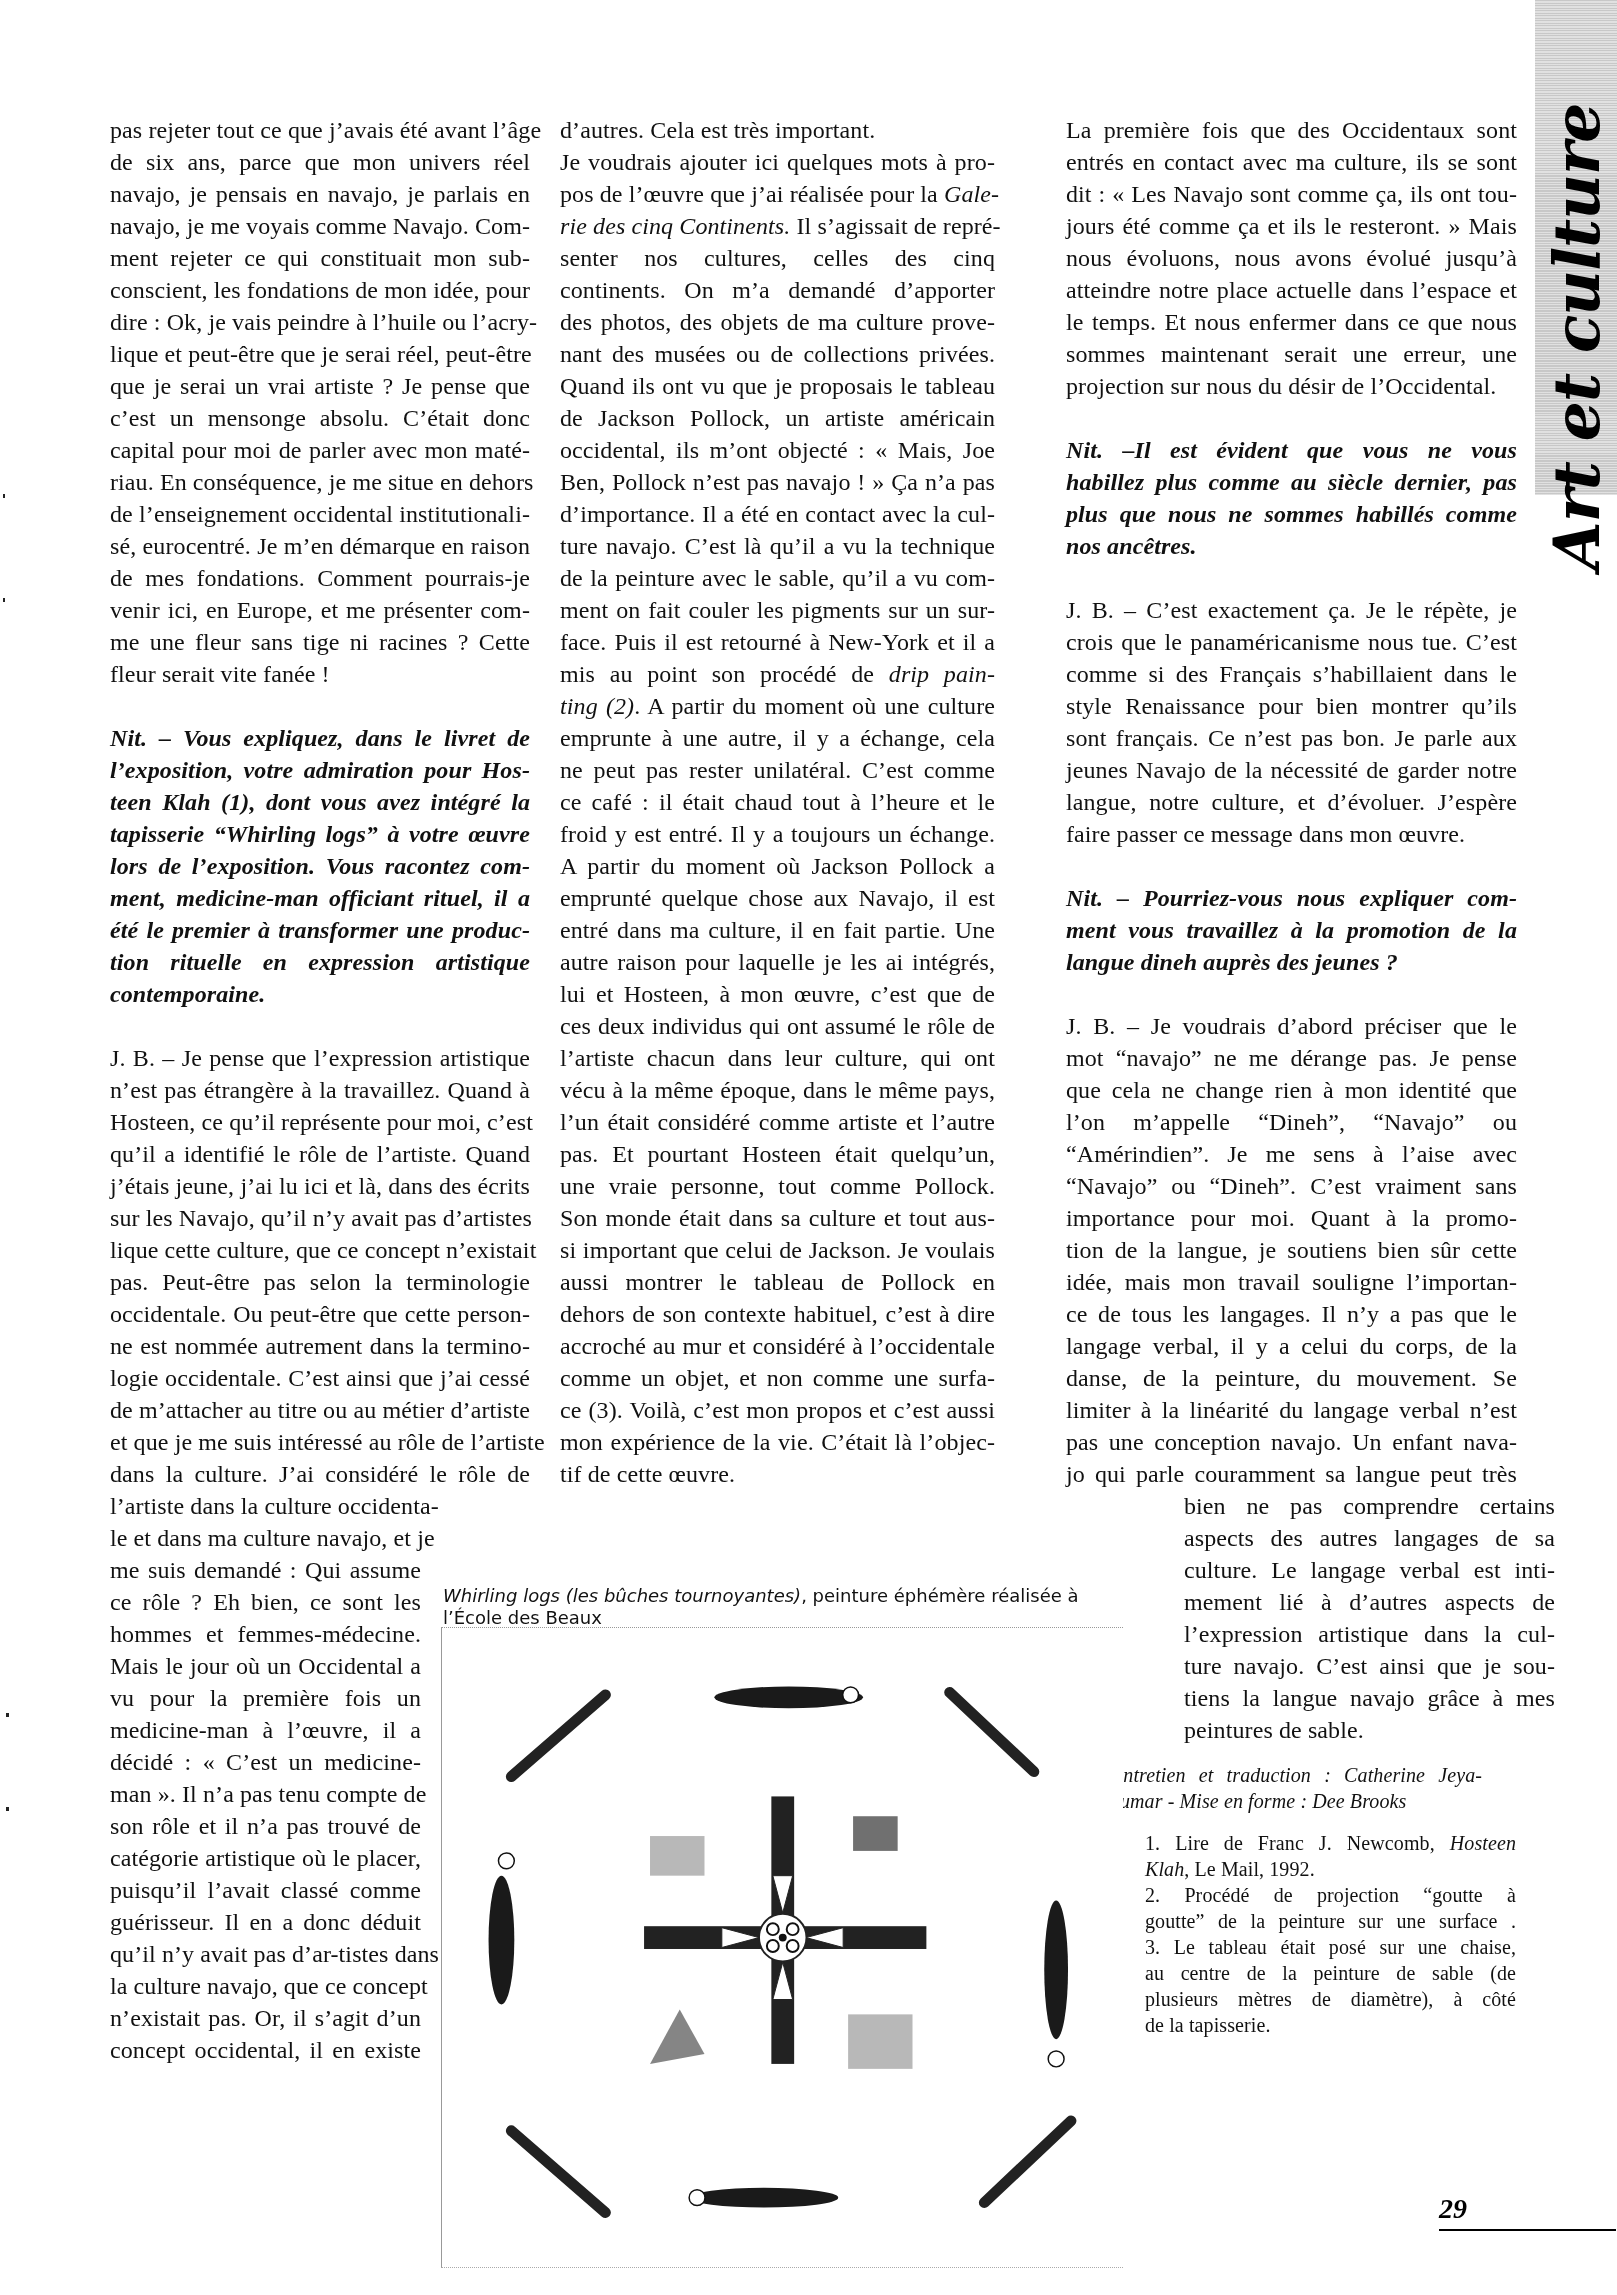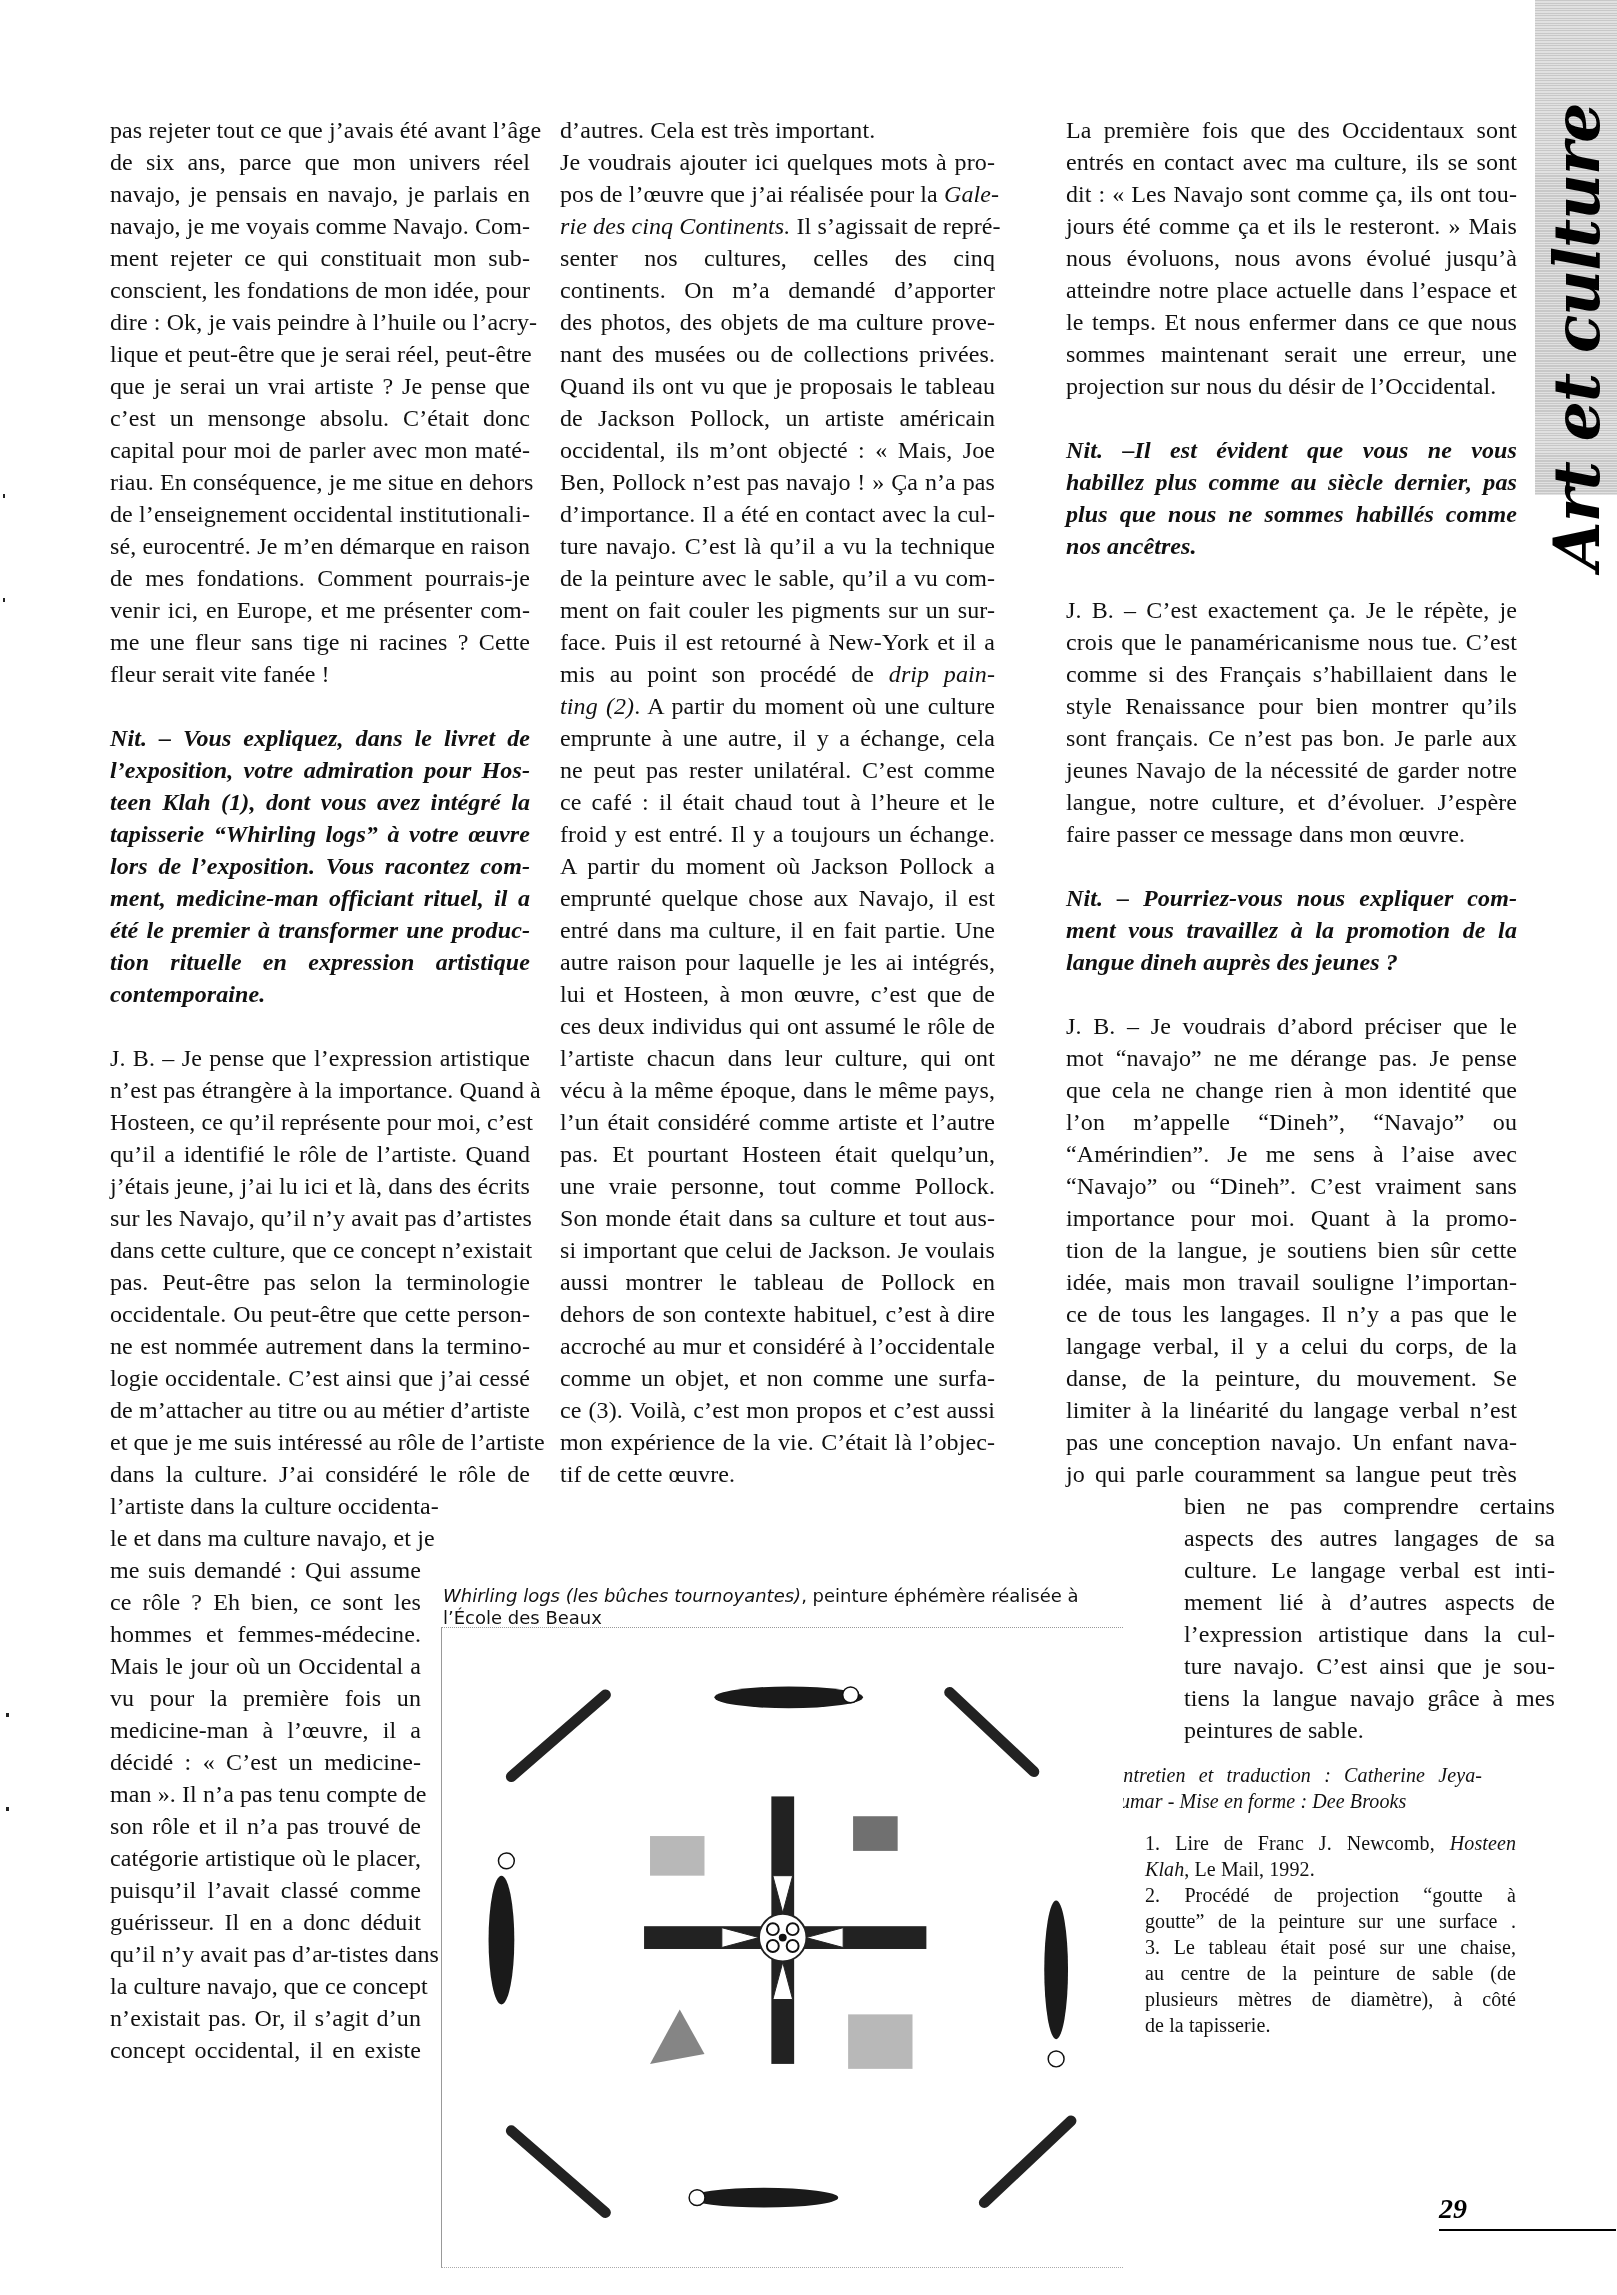--- a/index.html
+++ b/index.html
@@ -80,26 +80,26 @@
         <span class="ln">tapisserie “Whirling logs” à votre œuvre</span>
         <span class="ln">lors de l’exposition. Vous racontez com-</span>
         <span class="ln">ment, medicine-man officiant rituel, il a</span>
         <span class="ln">été le premier à transformer une produc-</span>
         <span class="ln">tion rituelle en expression artistique</span>
         <span class="ln last">contemporaine.</span>
       </div>
     <div class="gap"></div>
     <div class="para" id="c1p2">
         <span class="ln">J. B. – Je pense que l’expression artistique</span>
-        <span class="ln">n’est pas étrangère à la importance. Quand à</span>
+        <span class="ln">n’est pas étrangère à la travaillez. Quand à</span>
         <span class="ln">Hosteen, ce qu’il représente pour moi, c’est</span>
         <span class="ln">qu’il a identifié le rôle de l’artiste. Quand</span>
         <span class="ln">j’étais jeune, j’ai lu ici et là, dans des écrits</span>
         <span class="ln">sur les Navajo, qu’il n’y avait pas d’artistes</span>
-        <span class="ln">dans cette culture, que ce concept n’existait</span>
+        <span class="ln">lique cette culture, que ce concept n’existait</span>
         <span class="ln">pas. Peut-être pas selon la terminologie</span>
         <span class="ln">occidentale. Ou peut-être que cette person-</span>
         <span class="ln">ne est nommée autrement dans la termino-</span>
         <span class="ln">logie occidentale. C’est ainsi que j’ai cessé</span>
         <span class="ln">de m’attacher au titre ou au métier d’artiste</span>
         <span class="ln">et que je me suis intéressé au rôle de l’artiste</span>
         <span class="ln">dans la culture. J’ai considéré le rôle de</span>
         <span class="ln last">l’artiste dans la culture occidenta-</span>
       </div>
     <div class="para" id="c1p2n" style="width:311px;">

